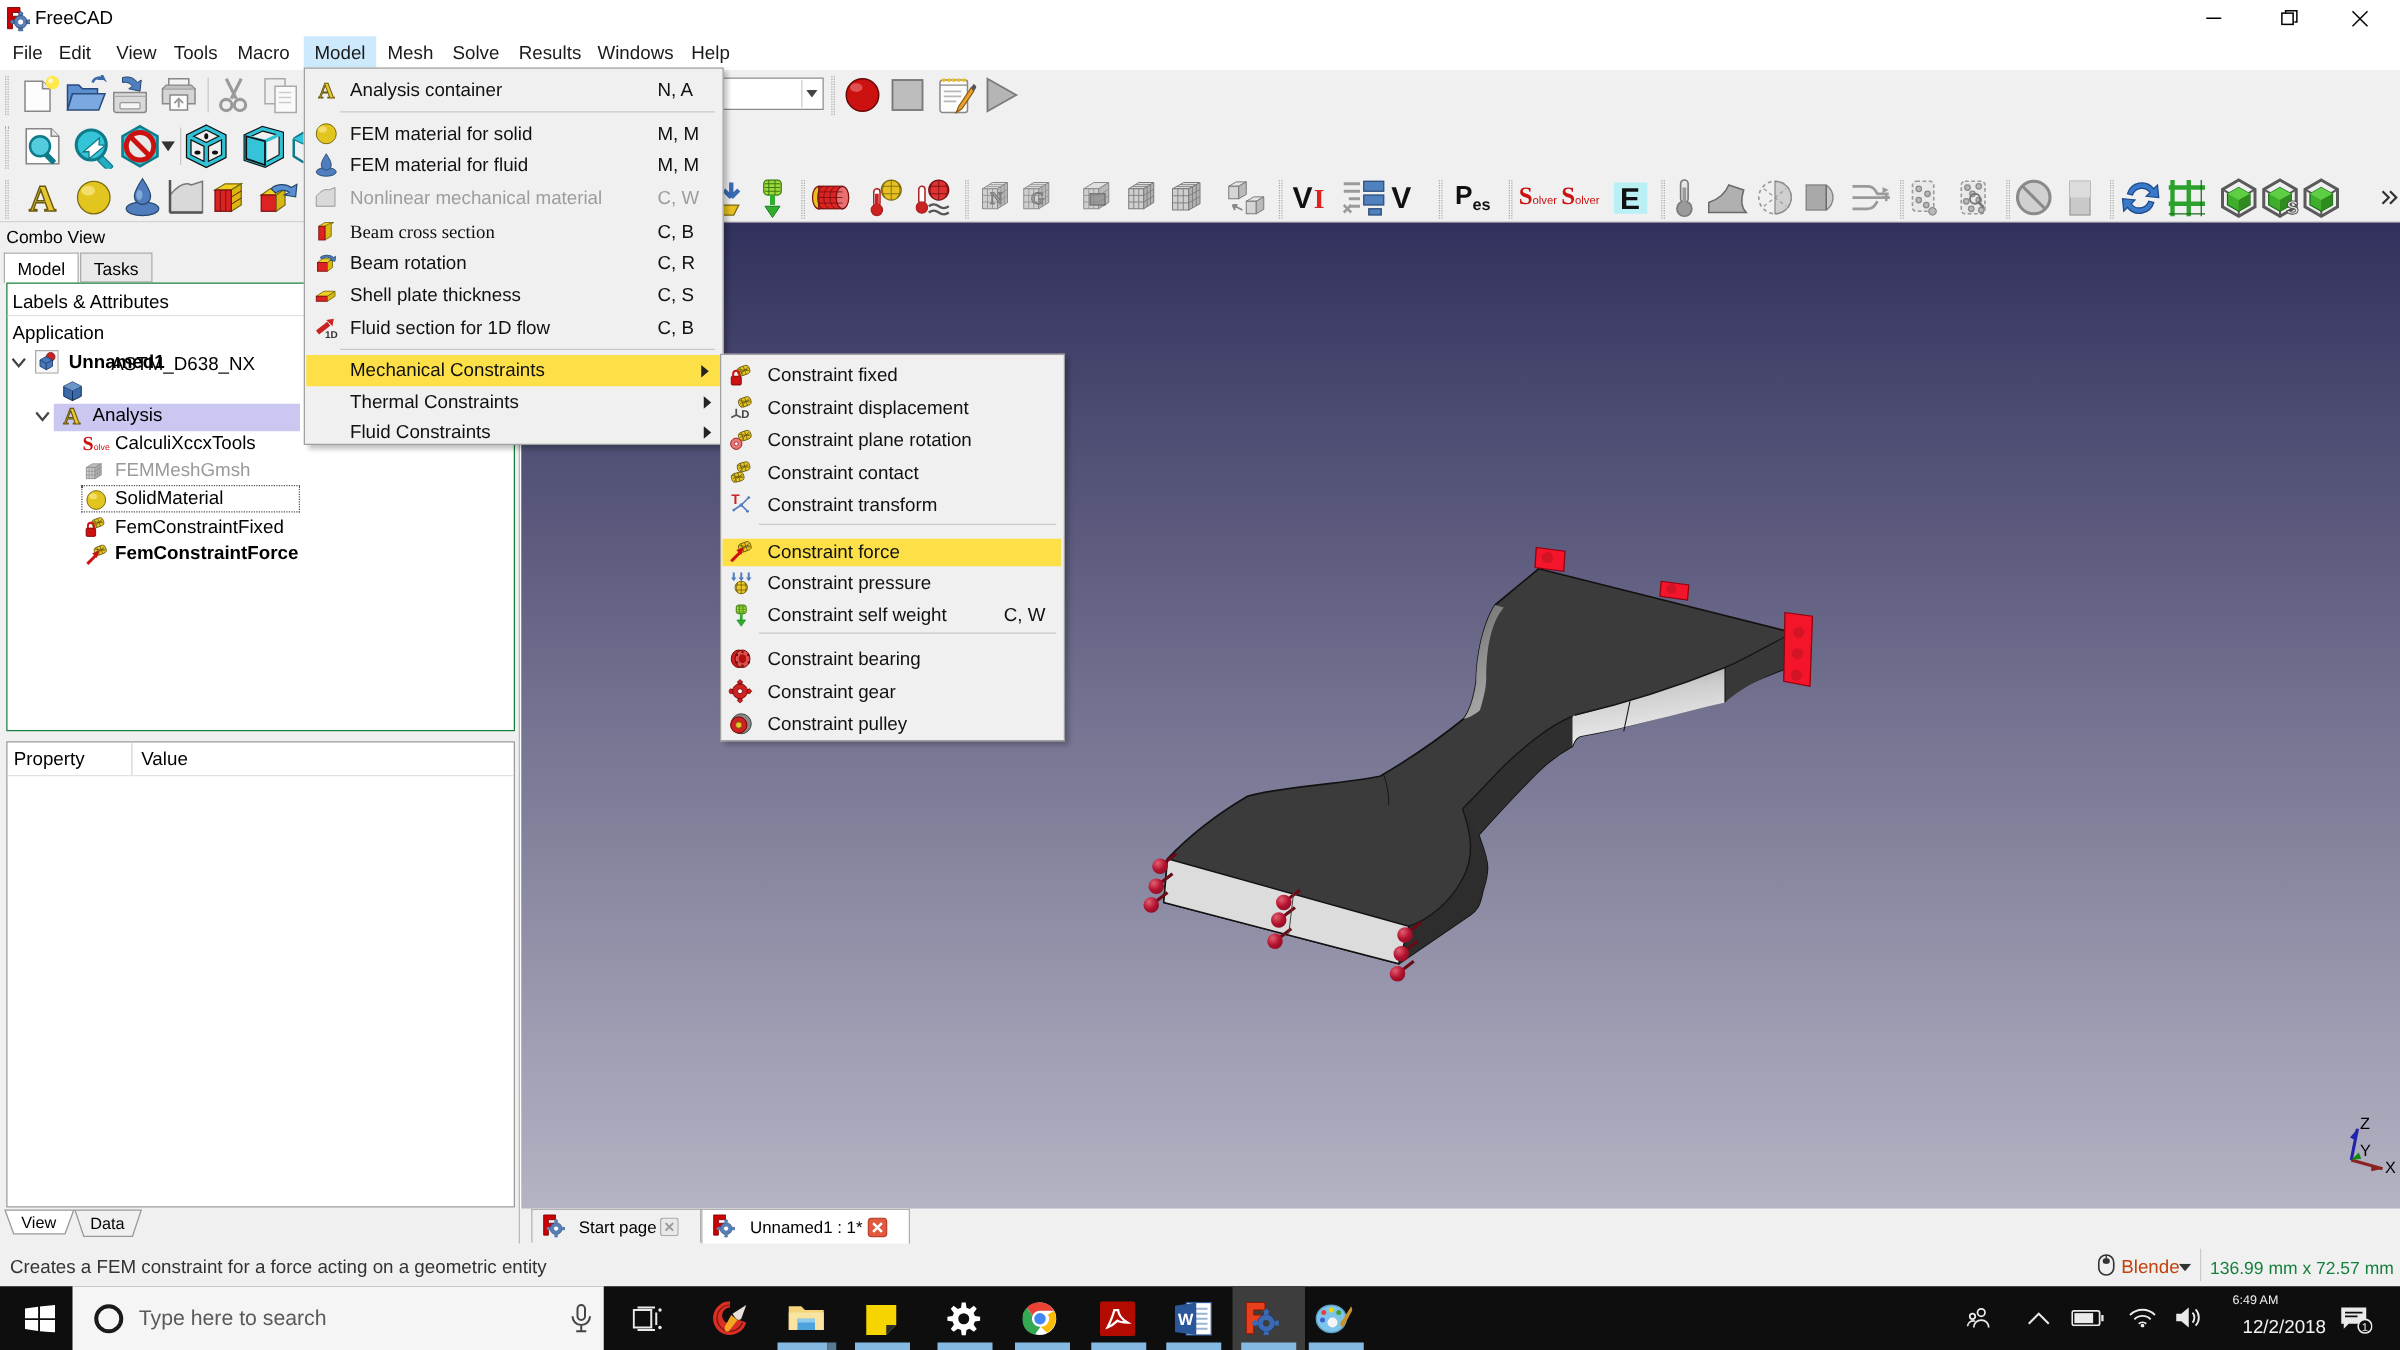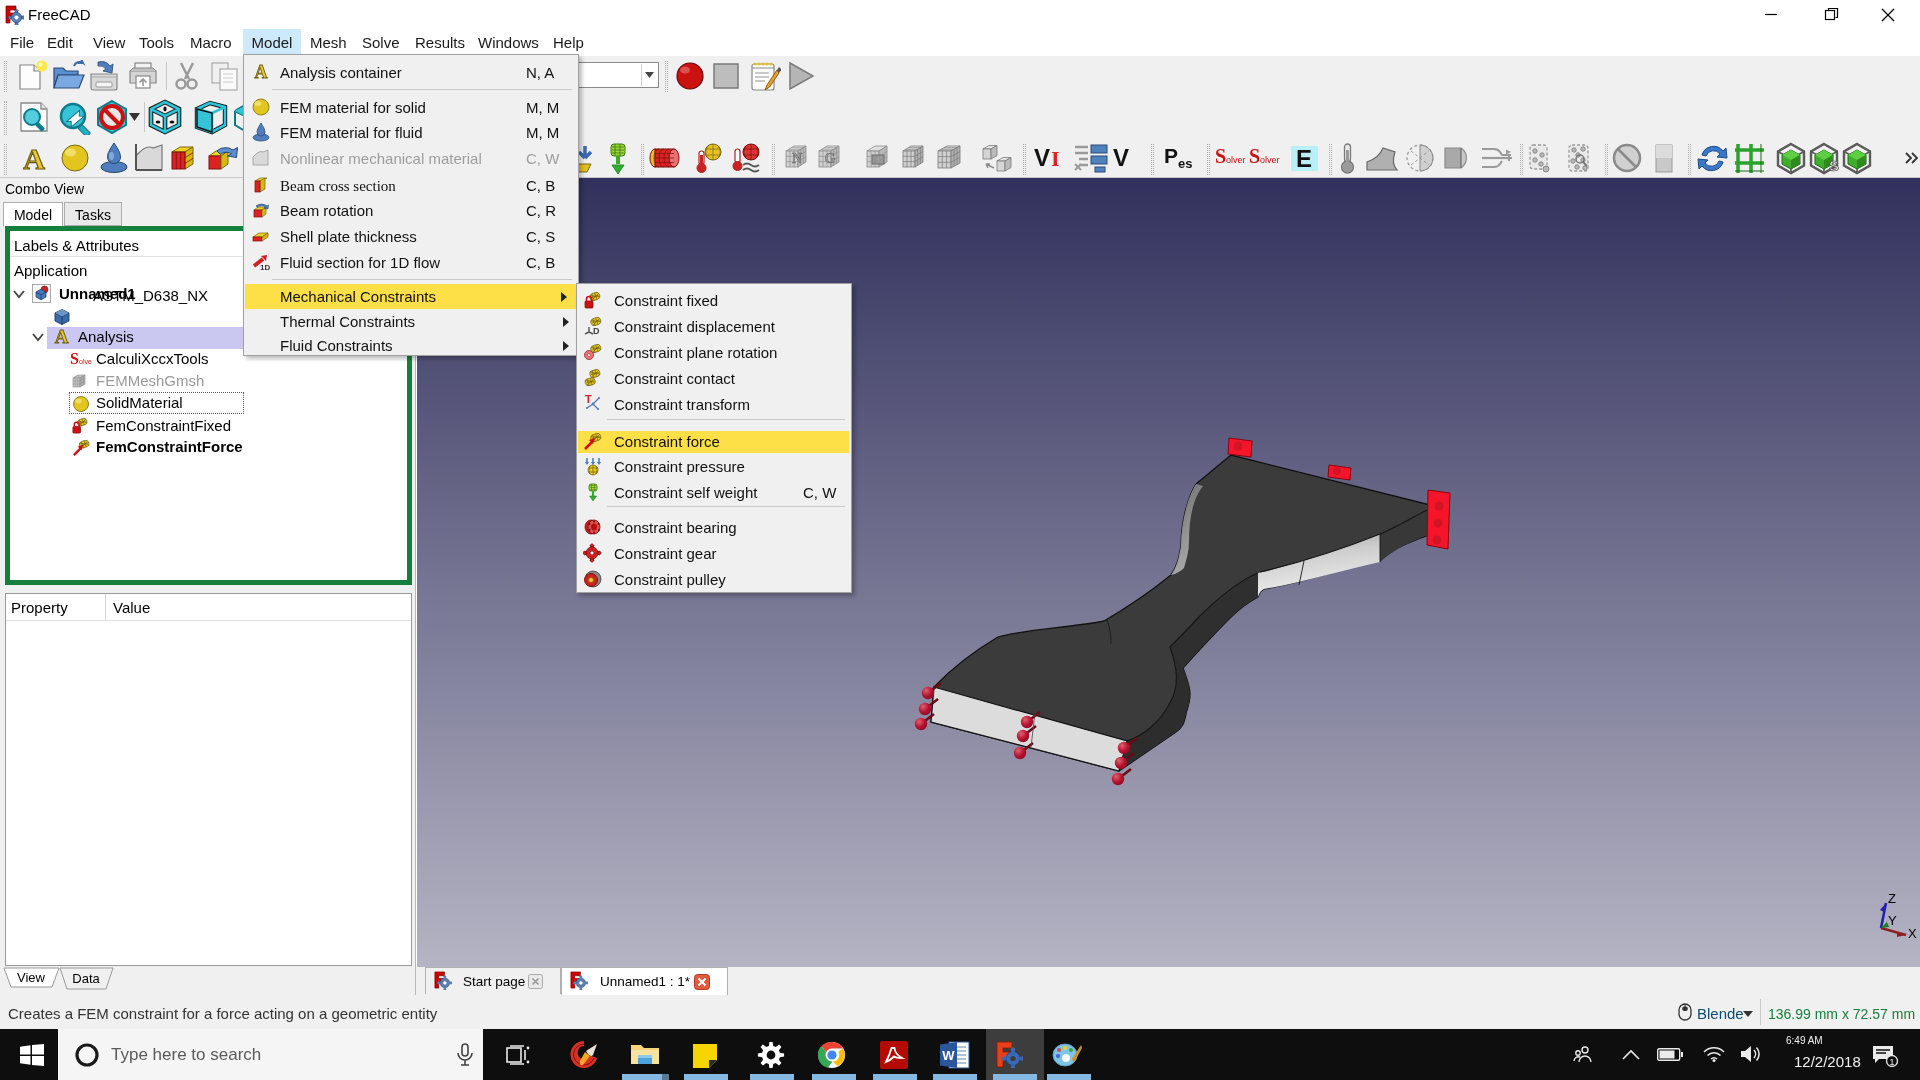--- a/index.html
+++ b/index.html
@@ -11,21 +11,21 @@
   .mitem { position:absolute; top:0; height:27px; line-height:27px; }
   #toolbars { position:absolute; left:0; top:56px; width:1920px; height:122px; background:#f0f0f0; border-bottom:1px solid #c8c8c8; }
   .ticon { position:absolute; }
   .tsep { position:absolute; width:1px; background:#c8c8c8; }
   .tgrip { position:absolute; width:3px; border-left:1px dotted #aaa; border-right:1px dotted #aaa; }
   
   #leftpanel { position:absolute; left:0; top:178px; width:416px; height:817px; background:#f0f0f0; border-right:1px solid #b8b8b8; }
   #cvtitle { position:absolute; left:0; top:0; width:416px; height:22px; font-size:14px; color:#000; padding-left:5px; line-height:22px; background:#f0f0f0; }
   .cvtab { position:absolute; top:24px; height:24px; font-size:14px; text-align:center; line-height:24px; border:1px solid #adadad; background:#e9e9e9; }
   .cvtab.active { background:#ffffff; border-bottom:1px solid #ffffff; height:25px; }
-  #treebox { position:absolute; left:5px; top:48px; width:407px; height:359px; background:#ffffff; border:5px solid #15803d; font-size:15px; color:#000; }
+  #treebox { position:absolute; left:5px; top:48px; width:407px; height:359px; background:#ffffff; border:1px solid #15803d; font-size:15px; color:#000; }
   #propbox { position:absolute; left:5px; top:415px; width:407px; height:373px; background:#ffffff; border:1px solid #999; font-size:15px; color:#000; }
   
   #viewport { position:absolute; left:417px; top:178px; width:1503px; height:789px; background:linear-gradient(#32315d, #b5b4c4); }
   #tabstrip { position:absolute; left:416px; top:967px; width:1504px; height:28px; background:#f0f0f0; }
   #statusbar { position:absolute; left:0; top:995px; width:1920px; height:34px; background:#f0f0f0; font-size:15px; color:#333; white-space:nowrap; }
   #taskbar { position:absolute; left:0; top:1029px; width:1920px; height:51px; background:#0e0e0e;padding-left:12px; }
   #searchbox { position:absolute; left:58px; top:0; width:425px; height:51px; background:#f5f5f5; }
   
   #menumodel { position:absolute; left:243px; top:54px; width:336px; height:302px; background:#f0f0f0; border:1px solid #a0a0a0; box-shadow:3px 3px 4px rgba(0,0,0,0.25); font-size:15px; color:#111; }
   #menusub { position:absolute; left:576px; top:283px; width:276px; height:310px; background:#f0f0f0; border:1px solid #a0a0a0; box-shadow:3px 3px 4px rgba(0,0,0,0.25); font-size:15px; color:#111; }
@@ -702,21 +702,21 @@
       <path d="M4.5 4.5 l7 7 M11.5 4.5 l-7 7" stroke="#fff" stroke-width="2"></path>
     </svg>
 </div>
 <div id="statusbar">
   <span style="position:absolute; left:8px; top:10px;">Creates a FEM constraint for a force acting on a geometric entity</span>
   <svg class="abs" style="left:1678px;top:8px;" width="14" height="18" viewBox="0 0 14 18">
       <rect x="1" y="1" width="12" height="16" rx="6" fill="none" stroke="#333" stroke-width="1.3"></rect>
       <line x1="7" y1="1" x2="7" y2="8" stroke="#333" stroke-width="1.1"></line>
       <rect x="4.2" y="3.5" width="5.6" height="4.5" rx="2" fill="#333"></rect>
     </svg>
-  <span style="position:absolute; left:1697px; top:10px; color:#0c4a6e;">Blende</span>
+  <span style="position:absolute; left:1697px; top:10px; color:#c2410c;">Blende</span>
   <svg class="abs" style="left:1743px;top:16px;" width="10" height="6" viewBox="0 0 10 6">
       <path d="M0 0 L10 0 L5 6 z" fill="#333"></path>
     </svg>
   <div class="abs" style="left:1760px;top:4px;width:1px;height:26px;background:#c9c9c9;"></div>
   <span style="position:absolute; left:1768px; top:11px; color:#15803d; font-size:14px;">136.99 mm x 72.57 mm</span>
 </div>
 <div id="taskbar">
   <svg class="abs" style="left:20px;top:15px;" width="24" height="22" viewBox="0 0 24 22">
       <g fill="#ffffff">
         <path d="M0 2.8 L10.5 1.3 V10.5 H0 Z"></path>

